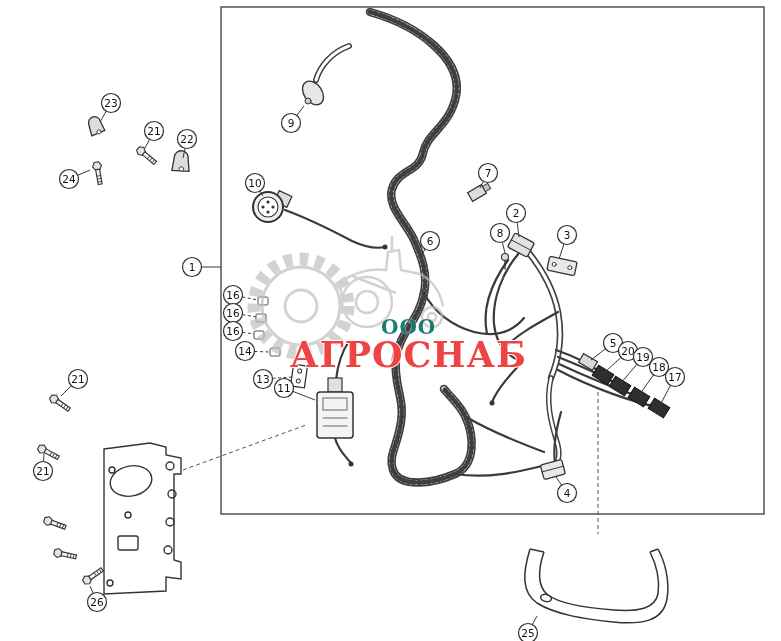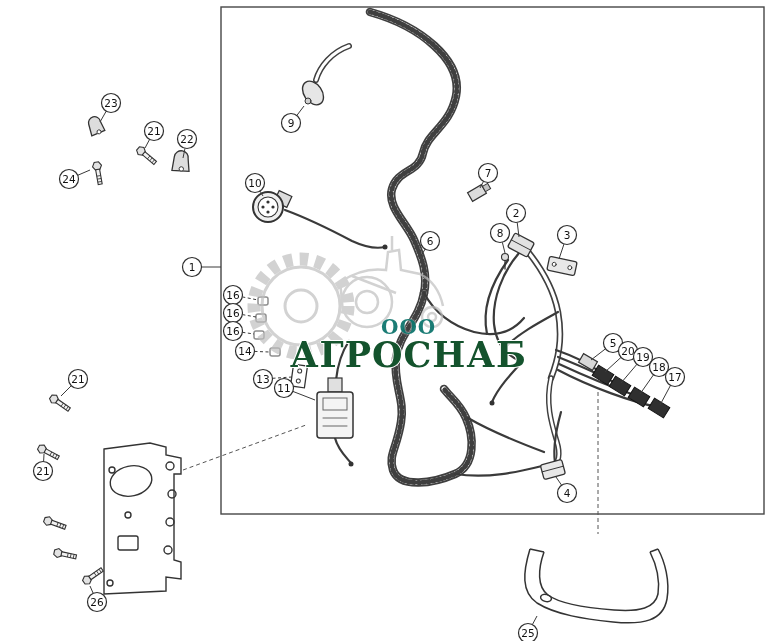--- a/index.html
+++ b/index.html
@@ -10,21 +10,21 @@
   .stage svg{position:absolute;left:0;top:0;}
   .wm-prefix{
     position:absolute;left:381px;top:315px;
     font-family:"DejaVu Serif",serif;font-weight:700;font-size:20px;
     color:#0f766e;letter-spacing:1px;
     text-shadow:0 0 2px #fff;opacity:.95;z-index:3;
   }
   .wm-name{
     position:absolute;left:290px;top:334px;
     font-family:"DejaVu Serif",serif;font-weight:700;font-size:35px;
-    color:#14532d;letter-spacing:1px;z-index:3;
+    color:#ef4444;letter-spacing:1px;z-index:3;
     text-shadow:0 1px 0 #fff,0 -1px 0 #fff,1px 0 0 #fff,-1px 0 0 #fff;
   }
   #callout-layer{z-index:4;pointer-events:none;}
   #art{z-index:1;}
 </style>
 </head>
 <body>
 
 <div class="stage">
 

